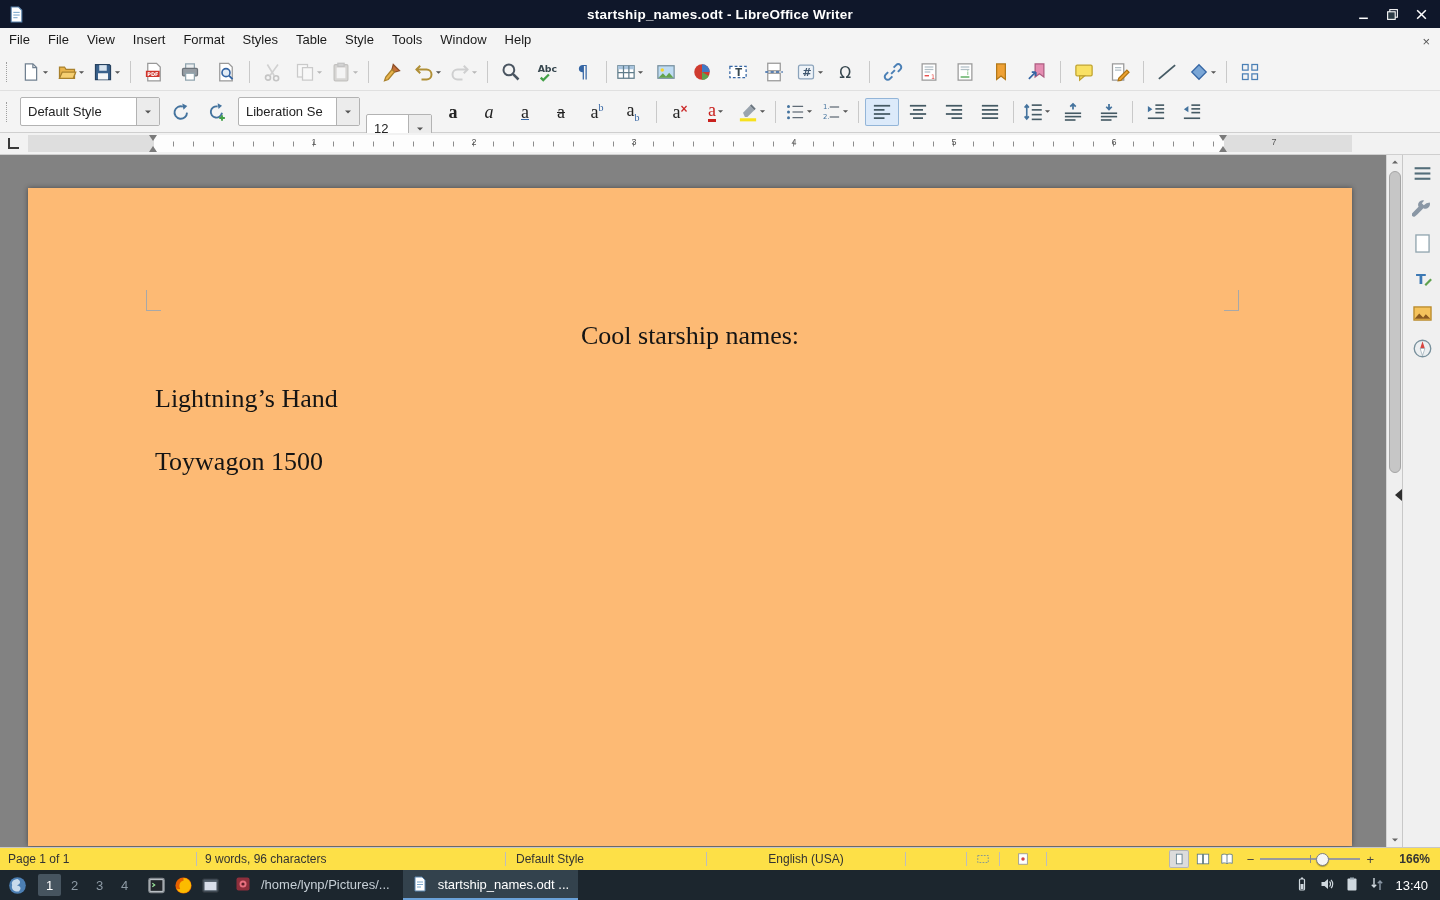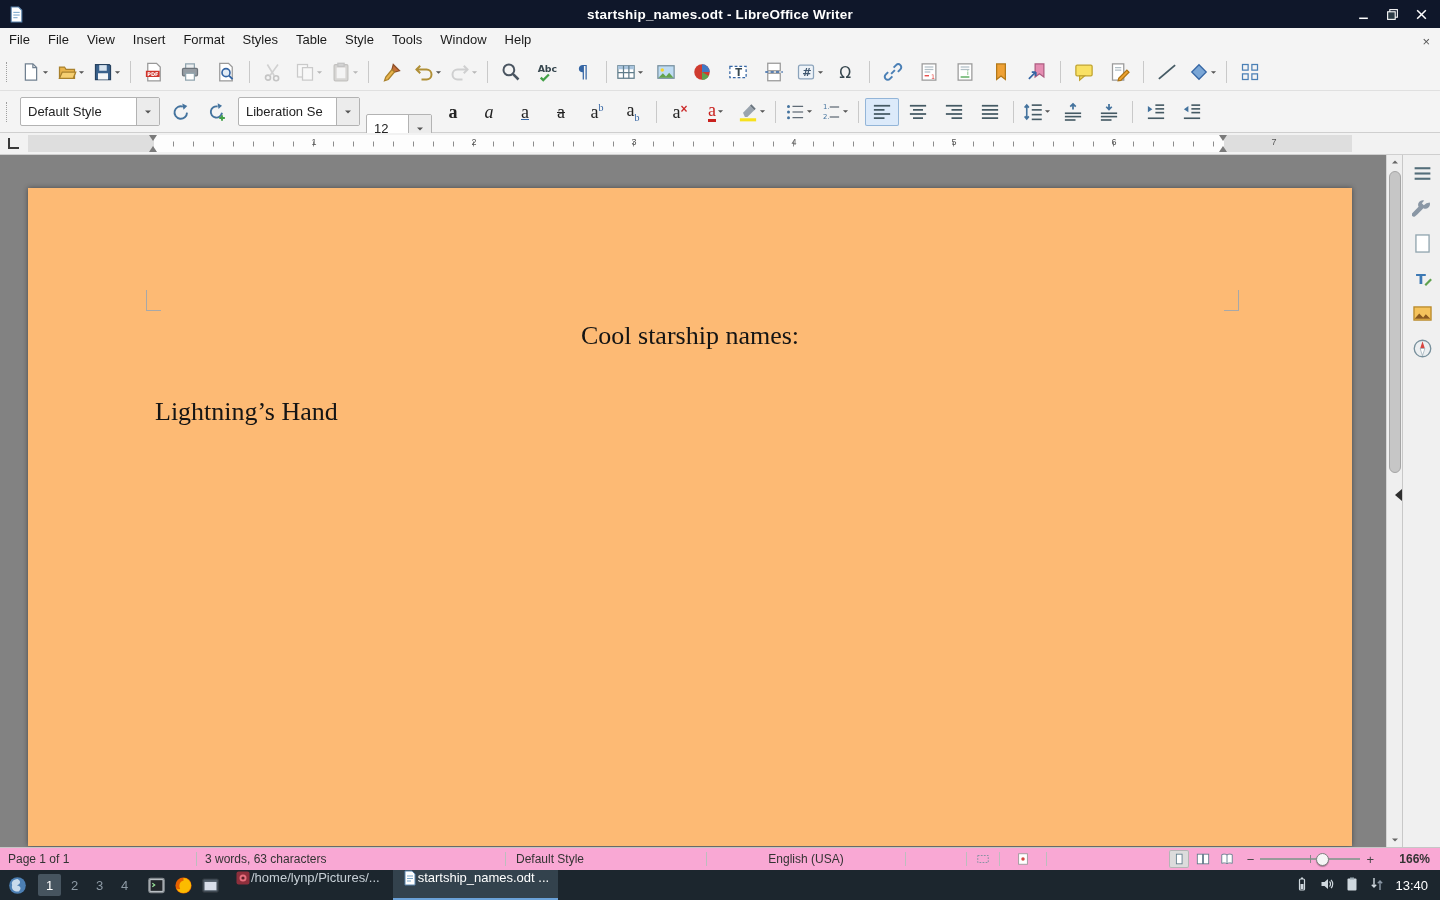--- a/index.html
+++ b/index.html
@@ -61,37 +61,37 @@
   .ind{position:absolute;width:9px;height:17px;top:2px;}
   .ind:before,.ind:after{content:"";position:absolute;left:0;border-left:4.5px solid transparent;border-right:4.5px solid transparent;}
   .ind:before{top:0;border-top:6px solid #7b7b7b;}
   .ind:after{bottom:0;border-bottom:6px solid #7b7b7b;}
 
   
   .docarea{flex:1;position:relative;background:#828282;overflow:hidden;}
   .page{position:absolute;left:28px;top:33px;width:1324px;height:658px;background:#fdba74;box-shadow:0 0 5px rgba(0,0,0,.45);}
   .doc-content{padding:130px 127px 0;}
   .doc-heading{font-family:"Liberation Serif",serif;font-size:26px;line-height:36px;text-align:center;color:#141414;}
-  .docp{font-family:"Liberation Serif",serif;font-size:26px;line-height:36px;margin:40px 0 0;color:#141414;}
+  .docp{font-family:"Liberation Serif",serif;font-size:26px;line-height:36px;margin:27px 0 0;color:#141414;}
   .cmark{position:absolute;width:14px;height:20px;top:102px;}
   .cmark.l{left:118px;border-left:1px solid #a8a8a8;border-bottom:1px solid #a8a8a8;}
   .cmark.r{left:1196px;border-right:1px solid #a8a8a8;border-bottom:1px solid #a8a8a8;}
   .vscroll{position:absolute;left:1386px;top:0;bottom:0;width:16px;background:#efefef;border-left:1px solid #d5d5d5;}
   .sarr{position:absolute;left:0;right:0;height:14px;display:flex;align-items:center;justify-content:center;}
   .sarr.up{top:0;}
   .sarr.dn{bottom:0;}
   .sarr svg{width:8px;height:8px;}
   .vthumb{position:absolute;left:2px;right:2px;top:16px;height:300px;background:#c6c6c6;border:1px solid #a5a5a5;border-radius:7px;}
   .sidebar{position:absolute;left:1402px;top:0;bottom:0;width:38px;background:#f0f0f0;border-left:1px solid #c8c8c8;display:flex;flex-direction:column;align-items:center;padding-top:3px;}
   .sbtab{width:30px;height:30px;display:flex;align-items:center;justify-content:center;border-radius:3px;margin-bottom:5px;}
   .sbtab .ico svg{width:21px;height:21px;}
   .sb-collapse{position:absolute;left:1395px;top:calc(50% - 12px);width:0;height:0;border-top:6px solid transparent;border-bottom:6px solid transparent;border-right:7px solid #2e2e2e;}
 
   
-  .statusbar{height:22px;background:#f9a8d4;border-top:1px solid #c6c6c6;display:flex;align-items:center;font-size:12px;color:#333;flex:0 0 auto;}
+  .statusbar{height:22px;background:#fde047;border-top:1px solid #c6c6c6;display:flex;align-items:center;font-size:12px;color:#333;flex:0 0 auto;}
   .sseg{white-space:nowrap;overflow:hidden;flex:0 0 auto;display:flex;align-items:center;}
   .s-page{width:188px;padding-left:8px;}
   .s-words{width:300px;padding-left:8px;}
   .s-style{width:190px;padding-left:10px;}
   .s-lang{width:198px;justify-content:center;}
   .s-ins{width:60px;}
   .s-sel{width:32px;justify-content:center;}
   .s-mod{width:46px;justify-content:center;}
   .s-zoom{width:52px;justify-content:flex-end;padding-right:10px;font-weight:bold;}
   .sdiv{width:1px;height:14px;background:#bdbdbd;flex:0 0 auto;}
@@ -107,21 +107,21 @@
   .ztick{position:absolute;left:50%;top:-3px;width:1px;height:8px;background:#888;}
   .zthumb{position:absolute;left:56px;top:-5px;width:11px;height:11px;border-radius:50%;background:#f6f6f6;border:1px solid #808080;box-shadow:0 1px 1px rgba(0,0,0,.3);}
 
   
   .taskbar{height:30px;background:#1c262e;display:flex;align-items:center;color:#c6cfd6;font-size:13px;padding:0 4px;flex:0 0 auto;}
   .launcher{width:27px;height:26px;display:flex;align-items:center;justify-content:center;border-radius:2px;}
   .launcher .ico svg{width:19px;height:19px;}
   .wsbox{display:flex;gap:2px;margin:0 7px;}
   .ws{width:23px;height:22px;display:flex;align-items:center;justify-content:center;color:#8d9aa5;border-radius:2px;}
   .ws.active{background:#46545f;color:#fff;}
-  .task-btn{display:flex;align-items:flex-start;gap:0;height:28px;padding:0 9px;margin:0 2px;max-width:210px;color:#c6cfd6;border-bottom:2px solid transparent;}
+  .task-btn{display:flex;align-items:center;gap:10px;height:28px;padding:0 9px;margin:0 2px;max-width:210px;color:#c6cfd6;border-bottom:2px solid transparent;}
   .task-btn .ico svg{width:16px;height:16px;}
   .task-btn.active{background:#33424d;border-bottom:2px solid #6aa1d8;color:#fff;}
   .task-label{white-space:nowrap;overflow:hidden;text-overflow:ellipsis;}
   .tray{margin-left:auto;display:flex;align-items:center;gap:9px;}
   .tray-icon .ico svg{width:16px;height:16px;}
   .clock{color:#fff;margin:0 8px 0 10px;}
 </style>
 </head>
 <body>
 
@@ -789,20 +789,21 @@
   </div>
 
   <div class="docarea">
     <div class="page">
       <div class="cmark l"></div>
       <div class="cmark r"></div>
       <div class="doc-content">
         <div class="doc-heading">Cool starship names:</div>
         <div id="paragraphs">
             <p class="docp">Lightning’s Hand</p>
+            <p class="docp">Toywagon 1500</p>
           </div>
       </div>
     </div>
     <div class="vscroll">
       <span class="sarr up ico">
           <svg viewBox="0 0 8 8">
             <path d="M1 5.5L4 2.5 7 5.5z" fill="#666"></path>
           </svg>
         </span>
       <div class="vthumb"></div>
@@ -863,21 +864,21 @@
             </svg>
           </span>
         </div>
       </div>
     <div class="sb-collapse"></div>
   </div>
 
   <div class="statusbar">
     <div class="sseg s-page">Page 1 of 1</div>
     <div class="sdiv"></div>
-    <div class="sseg s-words">3 words, 63 characters</div>
+    <div class="sseg s-words">9 words, 96 characters</div>
     <div class="sdiv"></div>
     <div class="sseg s-style">Default Style</div>
     <div class="sdiv"></div>
     <div class="sseg s-lang">English (USA)</div>
     <div class="sdiv"></div>
     <div class="sseg s-ins"></div>
     <div class="sdiv"></div>
     <div class="sseg s-sel">
       <span class="ico">
           <svg viewBox="0 0 16 16">

